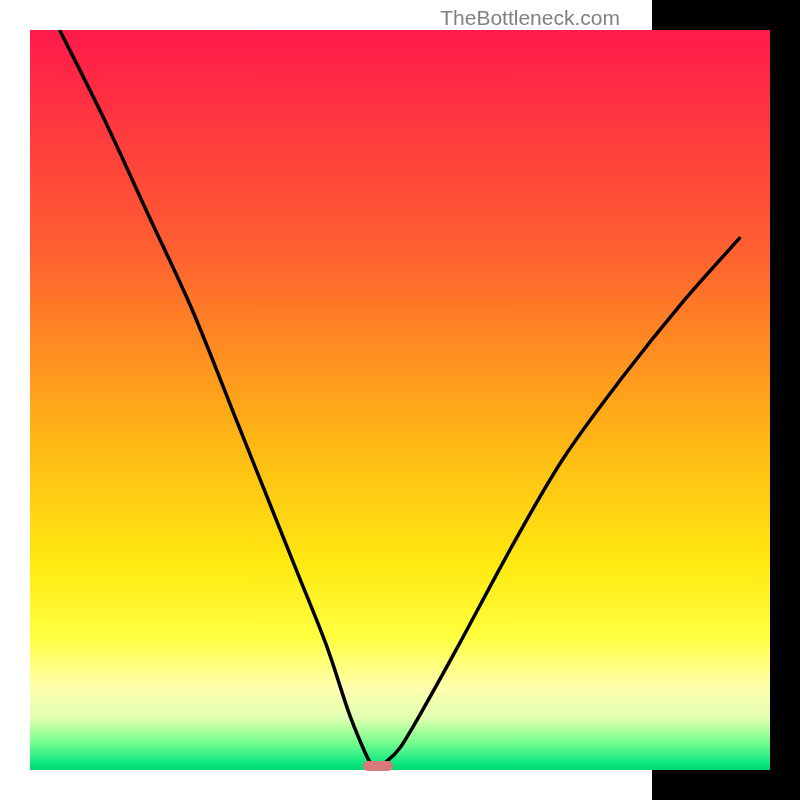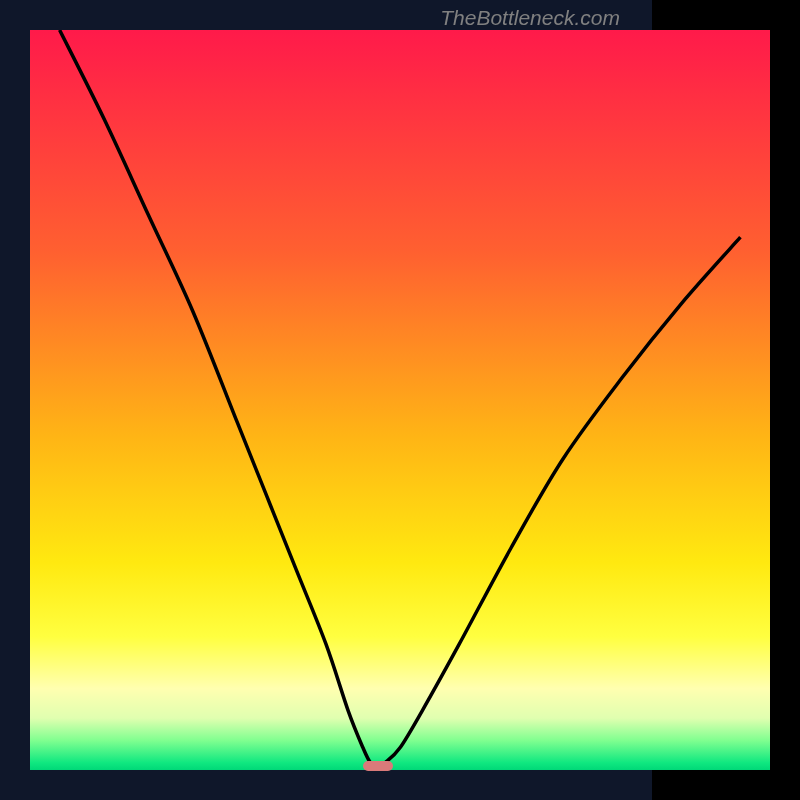--- a/index.html
+++ b/index.html
@@ -8,22 +8,21 @@
     width: 800px;
     height: 800px;
     background: #000;
     overflow: hidden;
     font-family: Arial, sans-serif;
   }
   .chart-container {
     position: relative;
     width: 652px;
     height: 800px;
-    background: #0f172a;
-    font-style: italic;
+    background: #ffffff;
   }
   .plot-area {
     position: absolute;
     left: 30px;
     top: 30px;
     width: 740px;
     height: 740px;
   }
   .gradient-bg {
     position: absolute;

